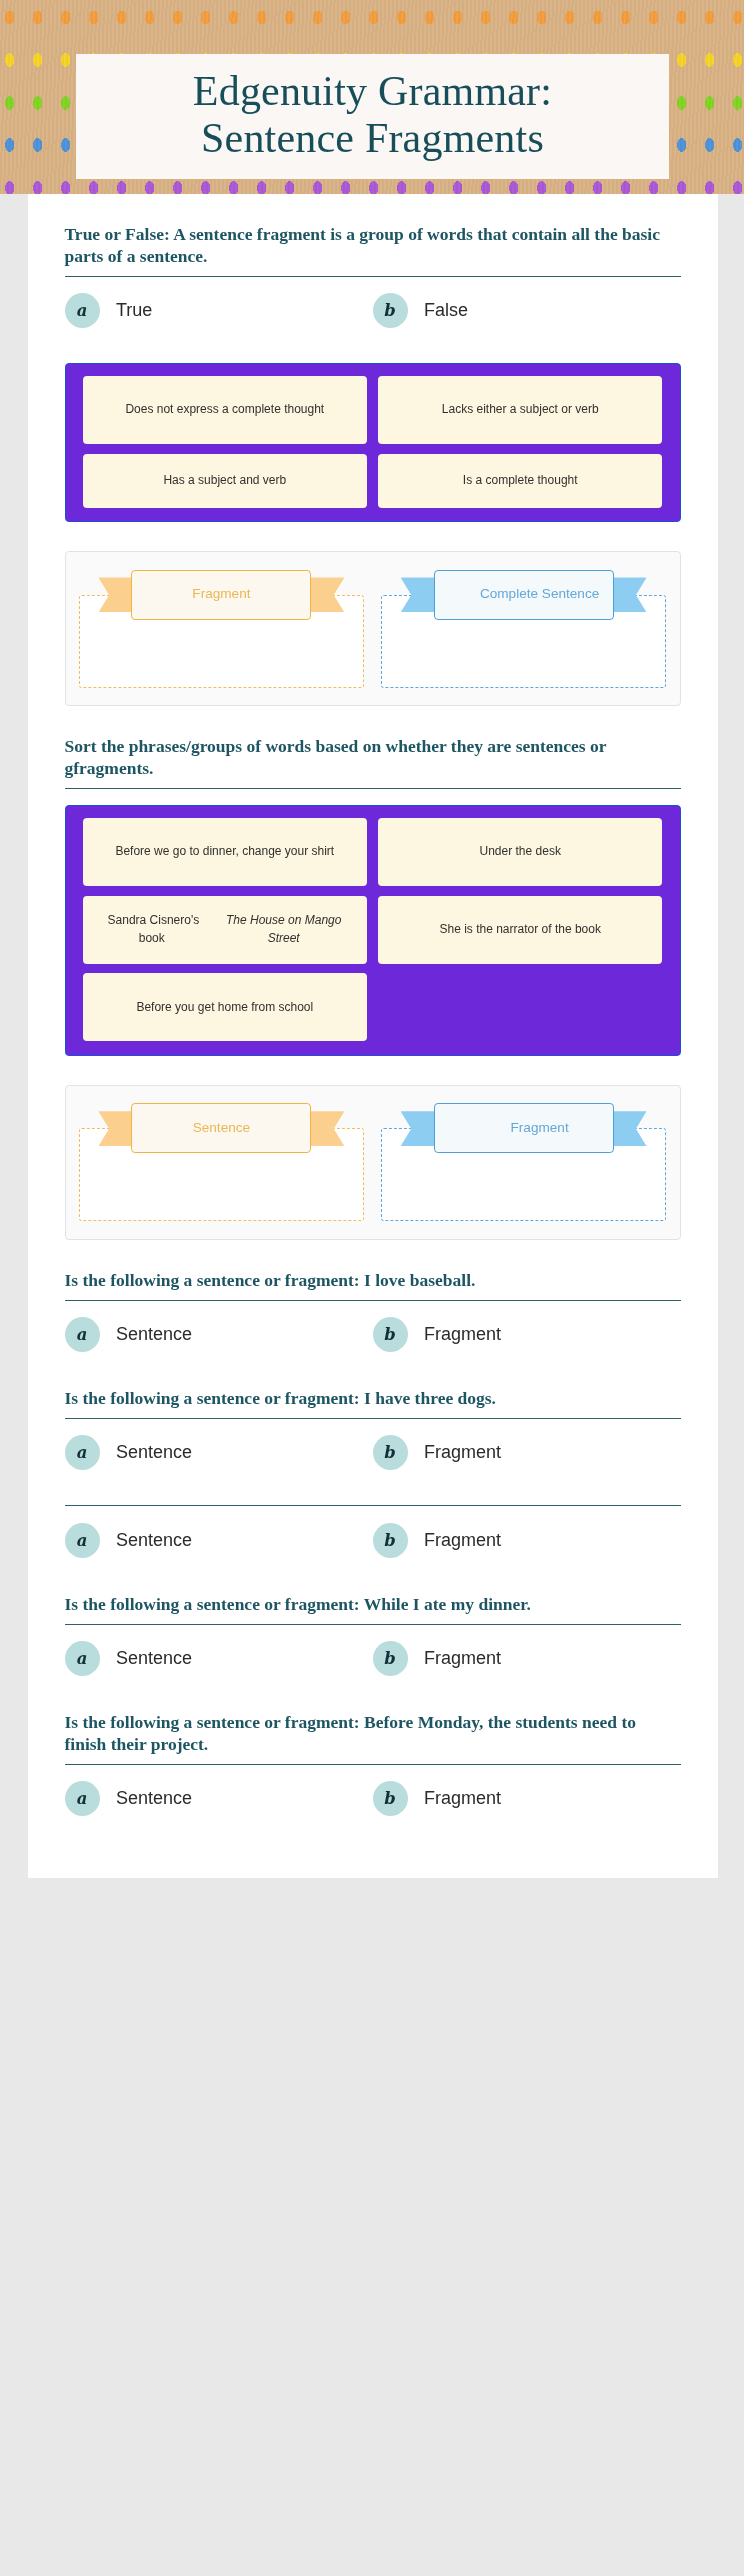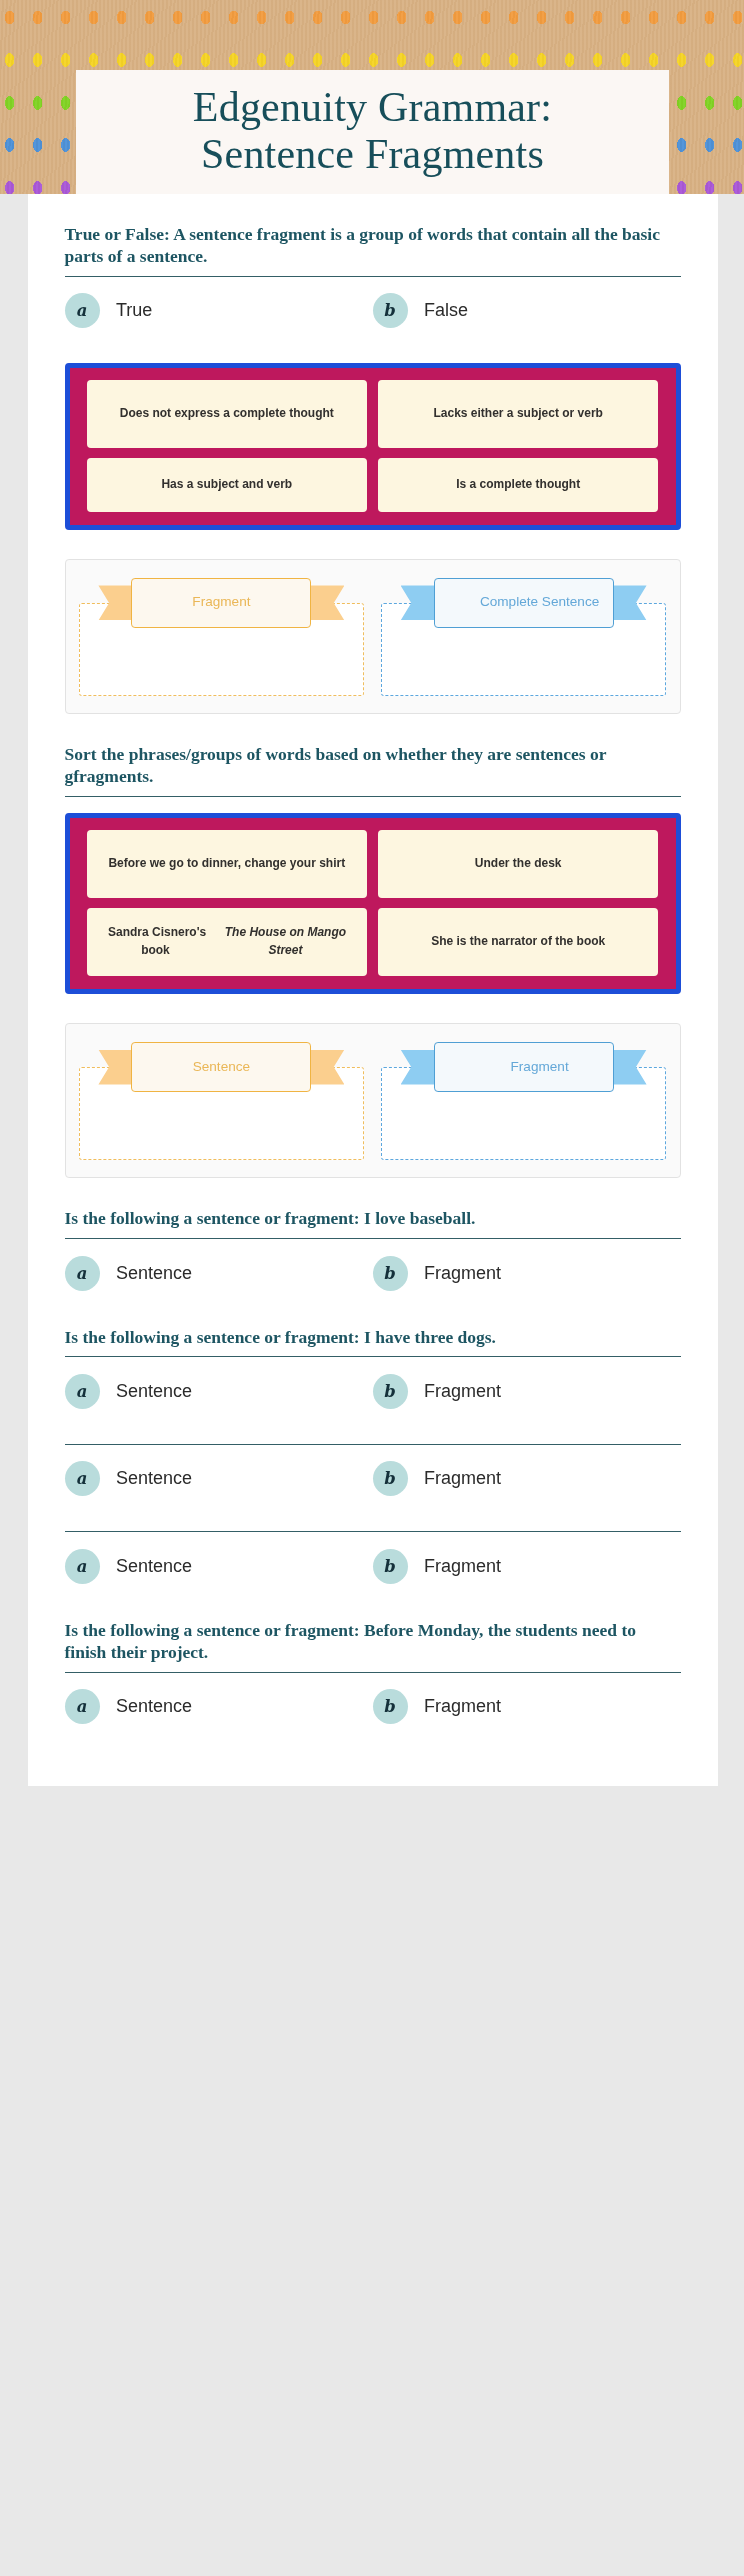--- a/index.html
+++ b/index.html
@@ -40,21 +40,20 @@
       repeating-linear-gradient(92deg, rgba(255,255,255,0.05) 0 1.9px, rgba(150,110,60,0.05) 1.9px 3.9px);
     pointer-events: none;
   }
   .title-card {
     position: absolute;
     left: 76px; top: 54px;
     width: 593px;
     background: #fbf7f4;
     padding: 13.6px 9.7px 17.5px;
     text-align: center;
-    margin-top: 16px;
   }
   .title-card .line {
     font-family: "Liberation Serif", serif;
     font-size: 42px;
     line-height: 1.12;
     color: #174e5a;
     letter-spacing: 0.2px;
     white-space: nowrap;
   }
 
@@ -109,28 +108,27 @@
     flex: none;
   }
   .opt-label {
     margin-left: 16.5px;
     font-size: 18px;
     color: #2b2b2b;
   }
 
   
   .tray {
-    border: 5px solid #1d4ed8;
+    border: 1px solid #1d4ed8;
     border-radius: 3.9px;
-    background: #be185d;
+    background: #6d28d9;
     padding: 11.6px 11.6px 3.9px;
     display: flex;
     flex-wrap: wrap;
     margin-bottom: 29px;
-    font-weight: bold;
   }
   .tray-col { width: 50%; padding: 0 5.8px; }
   .tile {
     background: #fdf6e0;
     border-radius: 3.9px;
     margin-bottom: 9.7px;
     padding: 13.6px 11.6px;
     min-height: 54px;
     display: flex;
     align-items: center;
@@ -290,20 +288,21 @@
     </div>
 
     <div class="block">
       <div class="tray">
         <div class="tray-col">
           <div class="tile tall">Before we go to dinner, change your shirt</div>
           <div class="tile tall">
             <span>Sandra Cisnero's book&nbsp;</span>
               <em>The House on Mango Street</em>
           </div>
+          <div class="tile tall">Before you get home from school</div>
         </div>
         <div class="tray-col">
           <div class="tile tall">Under the desk</div>
           <div class="tile tall">She is the narrator of the book</div>
         </div>
       </div>
     </div>
 
     <div class="block">
       <div class="dropzone">
@@ -368,20 +367,21 @@
           <span class="opt-label">Sentence</span>
         </div>
         <div class="opt">
           <span class="badge">b</span>
           <span class="opt-label">Fragment</span>
         </div>
       </div>
     </div>
 
     <div class="block">
+      <div class="q-text">Is the following a sentence or fragment: While I ate my dinner.</div>
       <div class="q-rule"></div>
       <div class="options">
         <div class="opt">
           <span class="badge">a</span>
           <span class="opt-label">Sentence</span>
         </div>
         <div class="opt">
           <span class="badge">b</span>
           <span class="opt-label">Fragment</span>
         </div>

